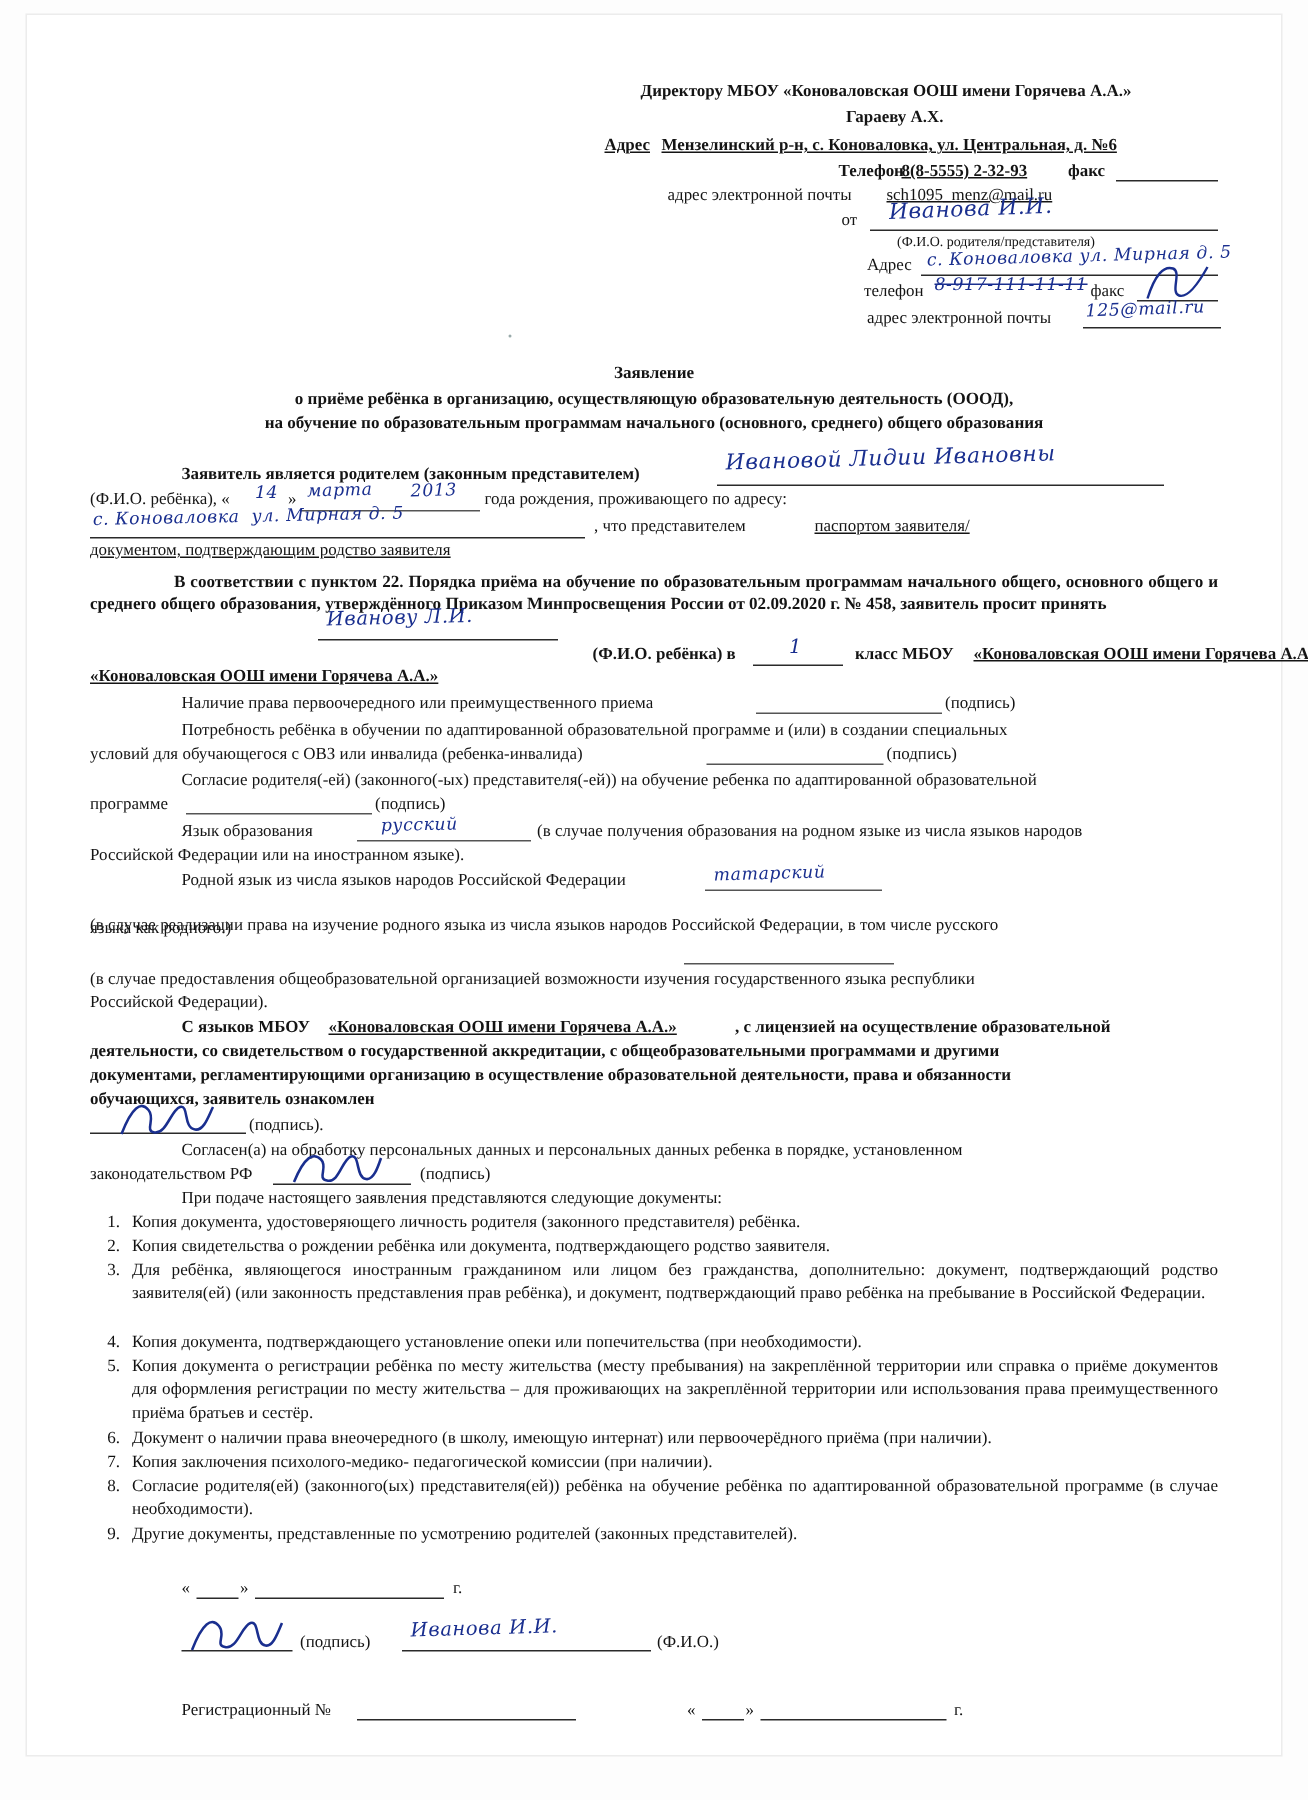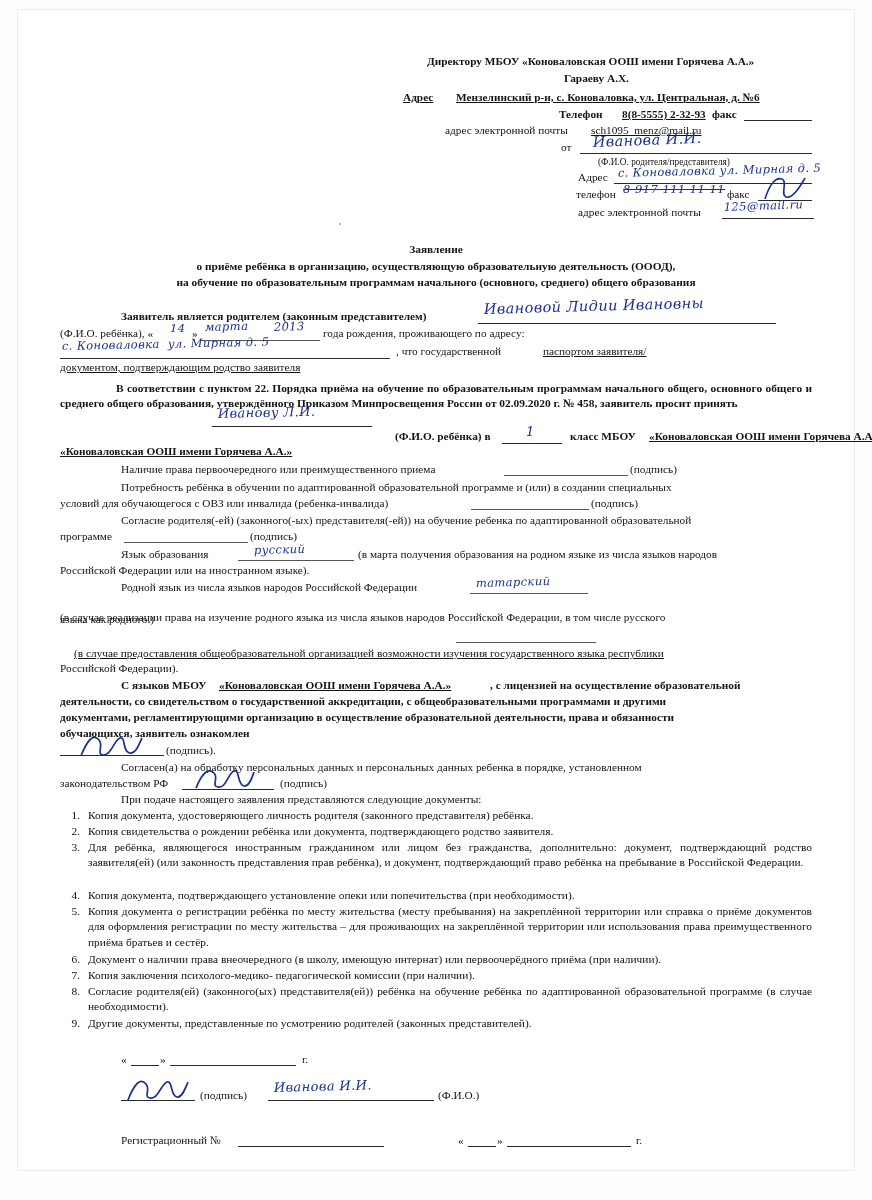--- a/index.html
+++ b/index.html
@@ -93,24 +93,24 @@
 </head>
 <body>
 
 <div class="page">
   <div class="sheet">
 
     <div class="t b" style="left:409px; top:44px;">Директору МБОУ «Коноваловская ООШ имени Горячева А.А.»</div>
     <div class="t b" style="left:546px; top:61px;">Гараеву А.Х.</div>
 
     <div class="t b u" style="left:385px; top:80px;">Адрес</div>
-    <div class="t b u" style="left:438px; top:80px;text-align:center;">Мензелинский р-н, с. Коноваловка, ул. Центральная, д. №6</div>
+    <div class="t b u" style="left:423px; top:80px;text-align:center;">Мензелинский р-н, с. Коноваловка, ул. Центральная, д. №6</div>
 
     <div class="t b" style="left:541px; top:97px;">Телефон</div>
-    <div class="t b u" style="left:604px; top:97px;">8(8-5555) 2-32-93</div>
+    <div class="t b u" style="left:583px; top:97px;">8(8-5555) 2-32-93</div>
     <div class="t b" style="left:694px; top:97px;">факс</div>
     <div class="rule" style="left:726px; top:110px; width:68px;"></div>
 
     <div class="t" style="left:427px; top:113px;">адрес электронной почты</div>
     <div class="t u" style="left:573px; top:113px;">sch1095_menz@mail.ru</div>
 
     <div class="t" style="left:543px; top:130px;">от</div>
     <div class="rule" style="left:562px; top:143px; width:232px;"></div>
     <div class="hw lg" style="left:575px; top:124px; transform:rotate(-2.2deg);">Иванова И.И.</div>
 
@@ -145,21 +145,21 @@
     <div class="t" style="left:42px; top:316px;">(Ф.И.О. ребёнка), «</div>
     <div class="hw sm" style="left:152px; top:311px;">14</div>
     <div class="t" style="left:174px; top:316px;">»</div>
     <div class="rule thin" style="left:182px; top:330px; width:120px;"></div>
     <div class="hw sm" style="left:187px; top:310px; transform:rotate(-1.6deg);">марта</div>
     <div class="hw sm" style="left:256px; top:310px; transform:rotate(-1.6deg);">2013</div>
     <div class="t" style="left:305px; top:316px;">года рождения, проживающего по адресу:</div>
 
     <div class="rule" style="left:42px; top:348px; width:330px;"></div>
     <div class="hw sm" style="left:44px; top:329px; transform:rotate(-1.2deg);">с. Коноваловка  ул. Мирная д. 5</div>
-    <div class="t" style="left:378px; top:334px;">, что государственной</div>
+    <div class="t" style="left:378px; top:334px;">, что представителем</div>
     <div class="t u" style="left:525px; top:334px;">паспортом заявителя/</div>
     <div class="t u" style="left:42px; top:350px;">документом, подтверждающим родство заявителя</div>
 
     <div class="blk b" style="left:42px; top:371px; width:752px; text-indent:56px;">В соответствии с пунктом 22. Порядка приёма на обучение по образовательным программам начального общего, основного общего и среднего общего образования, утверждённого Приказом Минпросвещения России от 02.09.2020 г. № 458, заявитель просит принять</div>
     <div class="rule" style="left:194px; top:416px; width:160px;"></div>
     <div class="hw" style="left:200px; top:396px; transform:rotate(-1.4deg);">Иванову Л.И.</div>
     <div class="t b" style="left:377px; top:419px;">(Ф.И.О. ребёнка) в</div>
     <div class="rule" style="left:484px; top:433px; width:60px;"></div>
     <div class="hw" style="left:508px; top:414px;">1</div>
     <div class="t b" style="left:552px; top:419px;">класс МБОУ</div>
@@ -176,31 +176,31 @@
     <div class="t" style="left:573px; top:486px;">(подпись)</div>
 
     <div class="t" style="left:103px; top:503px;">Согласие родителя(-ей) (законного(-ых) представителя(-ей)) на обучение ребенка по адаптированной образовательной</div>
     <div class="t" style="left:42px; top:519px;">программе</div>
     <div class="rule thin" style="left:106px; top:532px; width:124px;"></div>
     <div class="t" style="left:232px; top:519px;">(подпись)</div>
 
     <div class="t" style="left:103px; top:537px;">Язык образования</div>
     <div class="rule thin" style="left:220px; top:550px; width:116px;"></div>
     <div class="hw sm" style="left:236px; top:533px; transform:rotate(-1.2deg);">русский</div>
-    <div class="t" style="left:340px; top:537px;">(в марта получения образования на родном языке из числа языков народов</div>
+    <div class="t" style="left:340px; top:537px;">(в случае получения образования на родном языке из числа языков народов</div>
     <div class="t" style="left:42px; top:553px;">Российской Федерации или на иностранном языке).</div>
 
     <div class="t" style="left:103px; top:570px;">Родной язык из числа языков народов Российской Федерации</div>
     <div class="rule thin" style="left:452px; top:583px; width:118px;"></div>
     <div class="hw sm" style="left:458px; top:566px; transform:rotate(-1.6deg);">татарский</div>
     <div class="t" style="left:42px; top:600px;">(в случае реализации права на изучение родного языка из числа языков народов Российской Федерации, в том числе русского</div>
     <div class="t" style="left:42px; top:602px;">языка как родного.)</div>
 
     <div class="rule thin" style="left:438px; top:632px; width:140px;"></div>
-    <div class="t" style="left:56px; top:636px;text-decoration:underline;">(в случае предоставления общеобразовательной организацией возможности изучения государственного языка республики</div>
+    <div class="t" style="left:42px; top:636px;">(в случае предоставления общеобразовательной организацией возможности изучения государственного языка республики</div>
     <div class="t" style="left:42px; top:651px;">Российской Федерации).</div>
 
     <div class="t b" style="left:103px; top:668px;">С языков МБОУ</div>
     <div class="t b u" style="left:201px; top:668px;">«Коноваловская ООШ имени Горячева А.А.»</div>
     <div class="t b" style="left:472px; top:668px;">, с лицензией на осуществление образовательной</div>
     <div class="t b" style="left:42px; top:700px;">документами, регламентирующими организацию в осуществление образовательной деятельности, права и обязанности</div>
     <div class="t b" style="left:42px; top:684px;">деятельности, со свидетельством о государственной аккредитации, с общеобразовательными программами и другими</div>
     <div class="t b" style="left:42px; top:716px;">обучающихся, заявитель ознакомлен</div>
     <div class="rule" style="left:42px; top:745px; width:104px;"></div>
     <svg class="sig" style="left:60px; top:722px;" width="66" height="28" viewBox="0 0 66 28">

